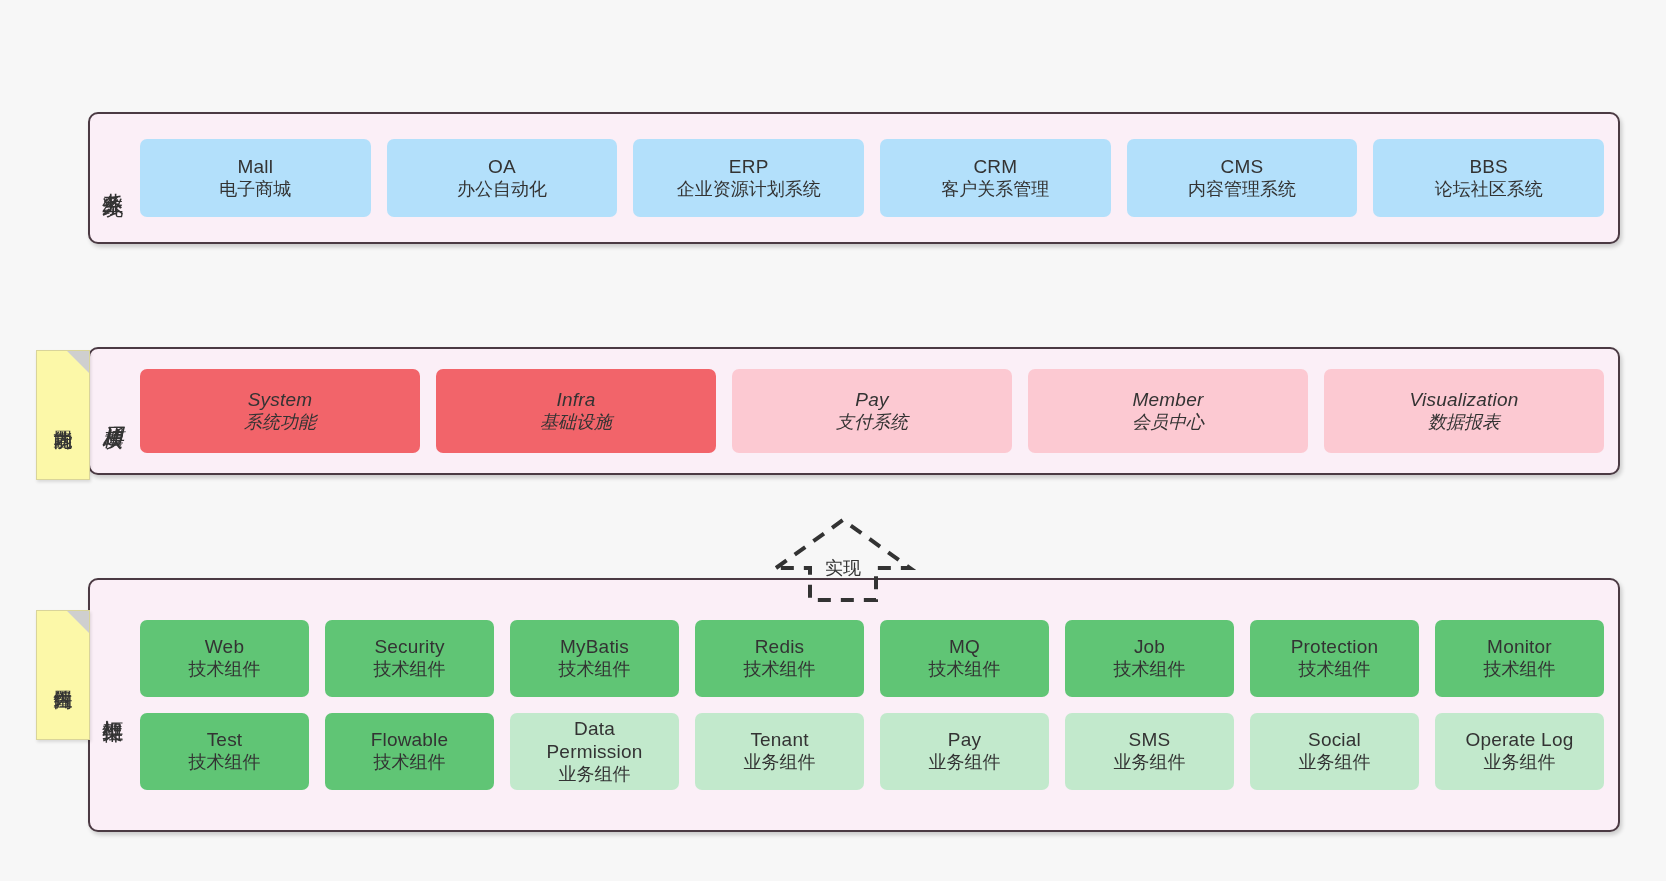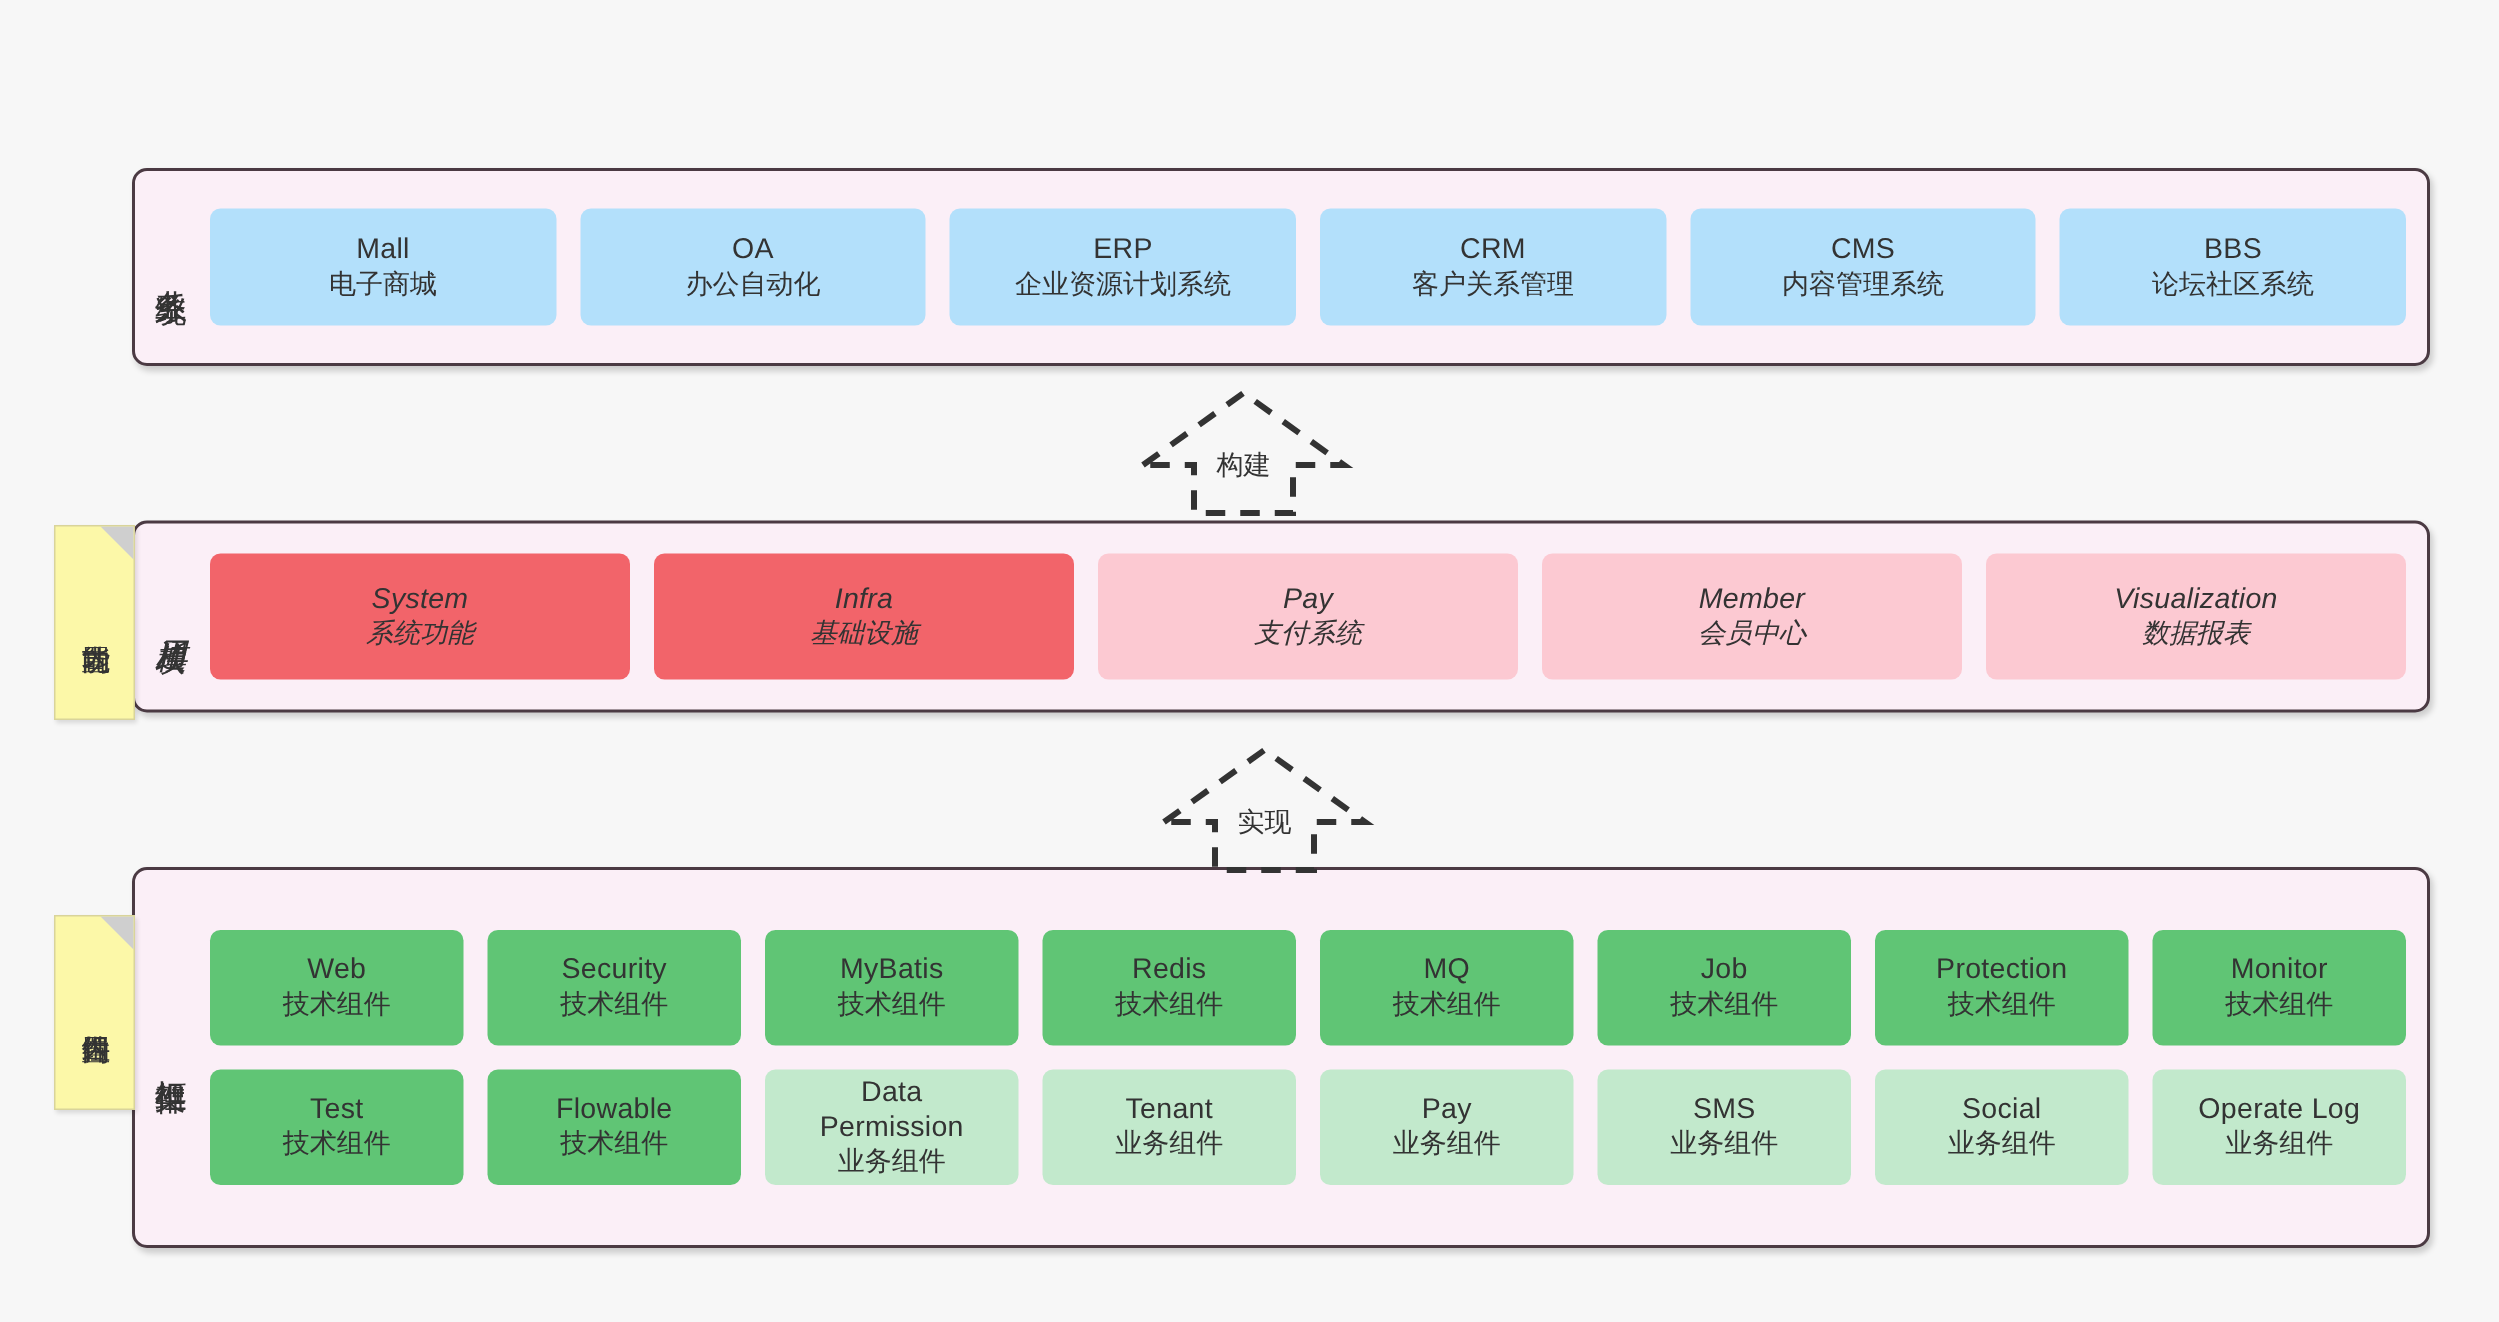--- a/index.html
+++ b/index.html
@@ -175,26 +175,20 @@
           <span class="t-cn">内容管理系统</span>
         </div>
         <div class="cell c-blue h-biz">
           <span class="t-en">BBS</span>
           <span class="t-cn">论坛社区系统</span>
         </div>
       </div>
     </div>
   </div>
 
-  <div class="arrow-wrap" style="left:758px; top:258px; width:142px; height:86px;">
-    <svg width="142" height="86" viewBox="0 0 142 86">
-      <path d="M 4 52 L 71 4 L 138 52 L 104 52 L 104 84 L 38 84 L 38 52 Z" fill="none" stroke="#333" stroke-width="4" stroke-dasharray="13 10" stroke-linejoin="miter"></path>
-    </svg>
-    <span class="arrow-label" style="top:40px;">构建</span>
-  </div>
 
   <div class="note" style="left:36px; top:350px; height:130px;">
     <span class="fold"></span>
     <span>内置功能</span>
   </div>
 
   <div class="layer" id="layer-modules" style="left:88px; top:347px; width:1532px; height:128px;font-style:italic;">
     <div class="layer-title">通用模块</div>
     <div class="layer-body">
       <div class="row">
@@ -215,21 +209,21 @@
           <span class="t-cn">会员中心</span>
         </div>
         <div class="cell c-pink h-mod">
           <span class="t-en">Visualization</span>
           <span class="t-cn">数据报表</span>
         </div>
       </div>
     </div>
   </div>
 
-  <div class="arrow-wrap" style="left:772px; top:496px; width:142px; height:86px;">
+  <div class="arrow-wrap" style="left:772px; top:516px; width:142px; height:86px;">
     <svg width="142" height="86" viewBox="0 0 142 86">
       <path d="M 4 52 L 71 4 L 138 52 L 104 52 L 104 84 L 38 84 L 38 52 Z" fill="none" stroke="#333" stroke-width="4" stroke-dasharray="13 10" stroke-linejoin="miter"></path>
     </svg>
     <span class="arrow-label" style="top:40px;">实现</span>
   </div>
 
   <div class="note" style="left:36px; top:610px; height:130px;">
     <span class="fold"></span>
     <span>内置组件</span>
   </div>

